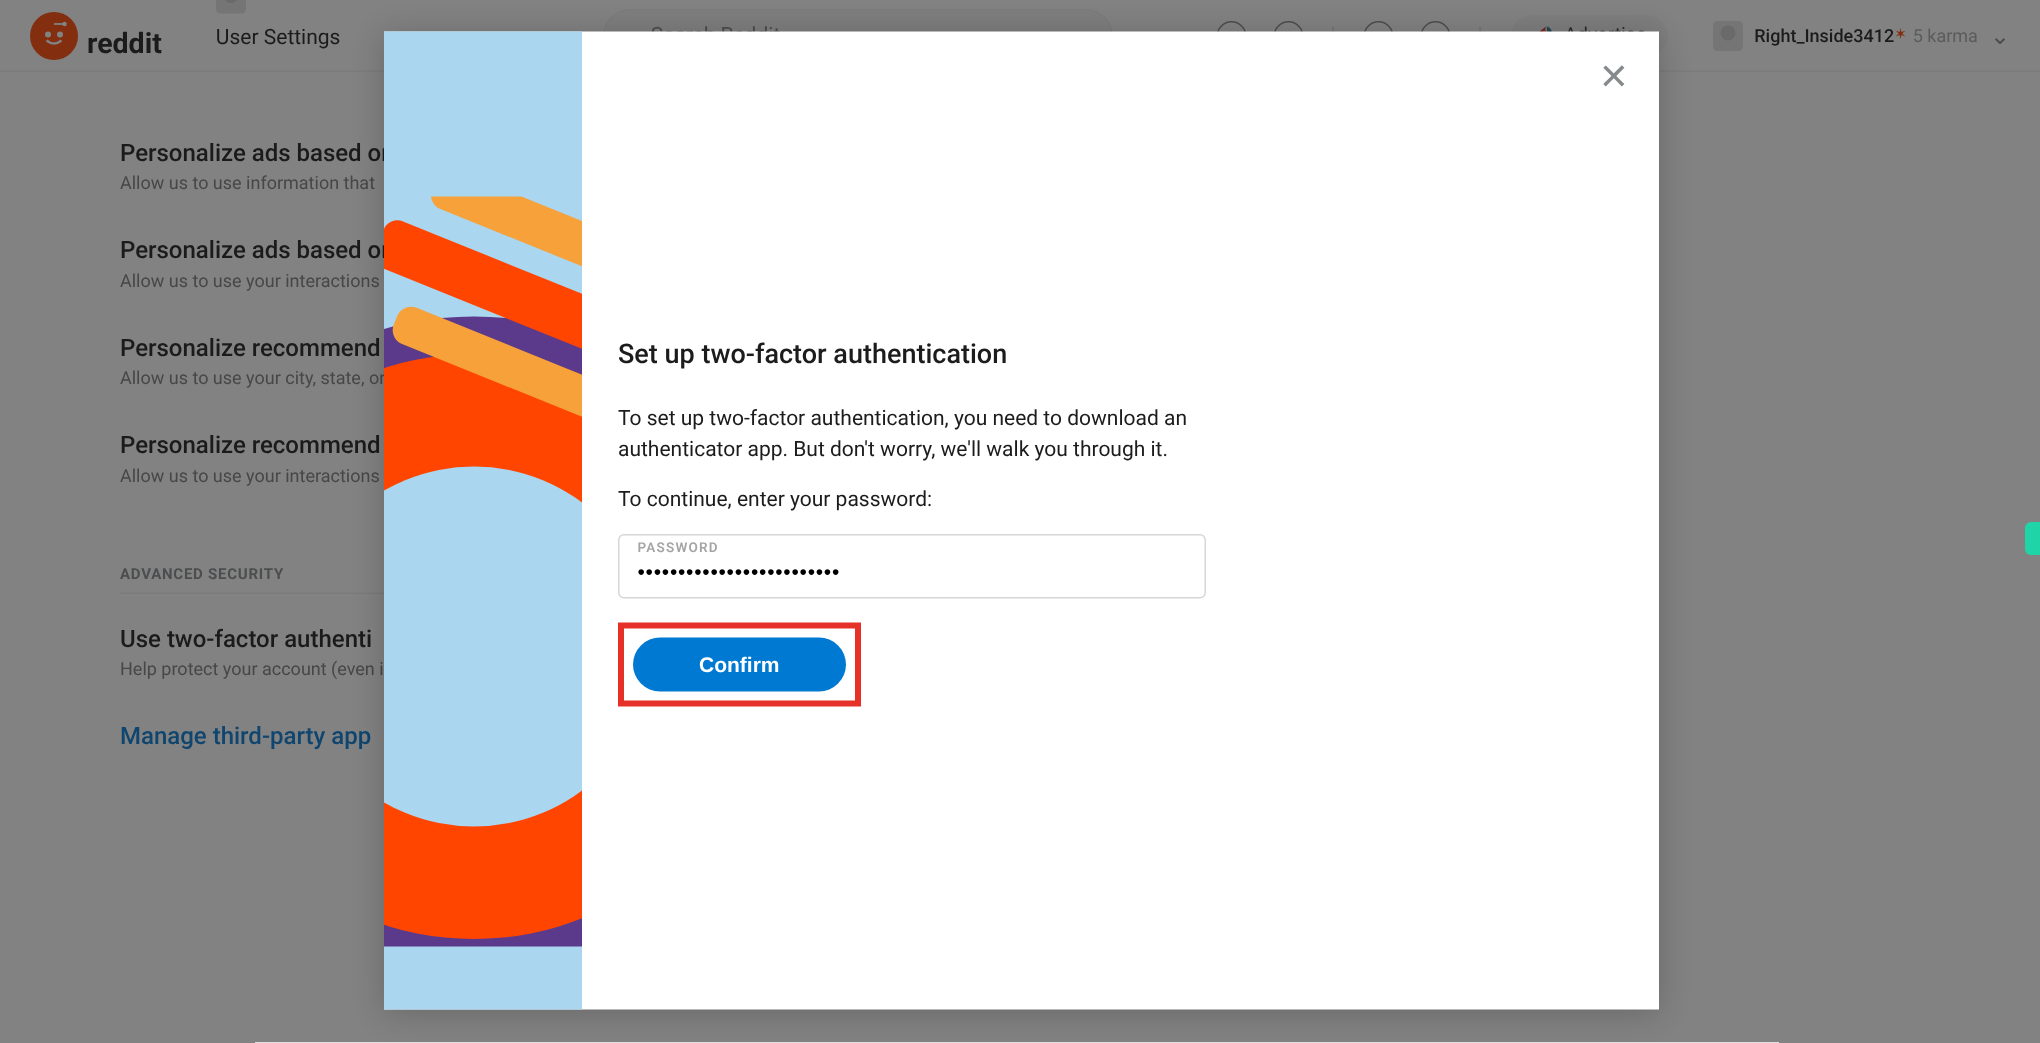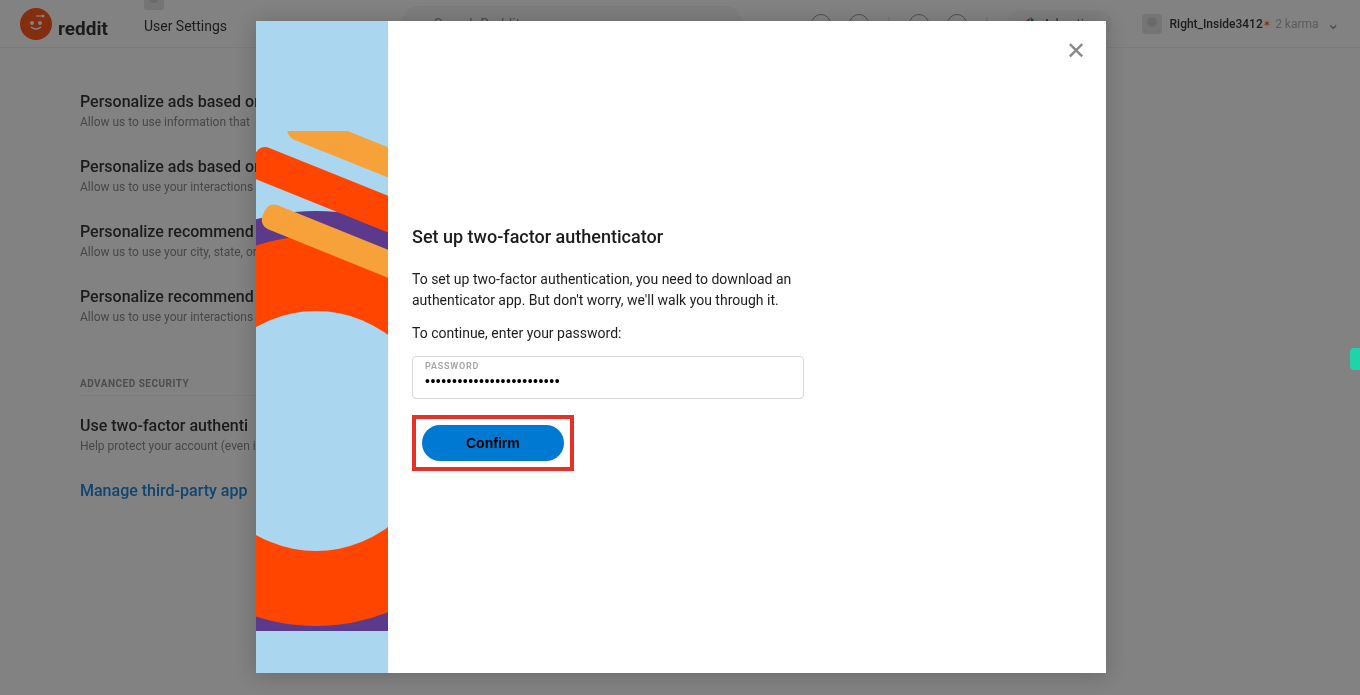--- a/index.html
+++ b/index.html
@@ -79,21 +79,21 @@
 }
 .pw-label { font-size:9px; letter-spacing:0.8px; color:#a5a4a4; font-weight:600;}
 .pw-input {
   border:none; outline:none; width:100%; font-size:14px; padding-top:2px;
   font-family: Verdana, sans-serif; letter-spacing: 0.5px;
 }
 .confirm-wrap{
   border:4px solid #e53127; padding: 6px; display:inline-block; margin-top:16px;
 }
 .confirm-btn{
-  background:#0079d3; color:#000000; font-weight:700; font-size:14px;
+  background:#0079d3; color:#ffffff; font-weight:700; font-size:14px;
   border:none; border-radius:999px; padding: 10px 44px; cursor:pointer;
 }
 .green-tab{
   position:absolute; right:0; top:348px; width:10px; height:22px;
   background:#1fd4a7; border-radius:4px 0 0 4px; z-index:20;
 }
 </style>
 </head>
 <body>
 
@@ -129,21 +129,21 @@
     <div class="advertise-btn">
       <span>📣</span>
       <span>Advertise</span>
     </div>
     <div class="user-chip">
       <span class="avatar-small"></span>
       <div class="user-info">
         <span style="color:#1c1c1c;font-weight:500;">Right_Inside3412</span>
         <span class="user-karma">
             <span class="spark">✶</span>
-            <span>2 karma</span>
+            <span>5 karma</span>
           </span>
       </div>
       <span class="chev">⌄</span>
     </div>
   </div>
 </div>
 
 <div class="settings">
   <div class="setting-item">
     <h3>Personalize ads based on</h3>
@@ -178,21 +178,21 @@
       <circle cx="200" cy="300" r="120" fill="#abd6ef"></circle>
       <rect x="60" y="10" width="300" height="28" rx="10" fill="#f6a13a" transform="rotate(22 200 300)"></rect>
       <rect x="40" y="55" width="340" height="34" rx="10" fill="#ff4500" transform="rotate(22 200 300)"></rect>
       <rect x="70" y="105" width="300" height="26" rx="10" fill="#f6a13a" transform="rotate(22 200 300)"></rect>
     </svg>
   </div>
   <div class="modal-body">
     <button class="close-btn">
       <span>✕</span>
     </button>
-    <h2>Set up two-factor authenticator</h2>
+    <h2>Set up two-factor authentication</h2>
     <p>To set up two-factor authentication, you need to download an authenticator app. But don't worry, we'll walk you through it.</p>
     <p>To continue, enter your password:</p>
     <div class="pw-wrap">
       <div class="pw-label">PASSWORD</div>
       <input class="pw-input" type="text" value="•••••••••••••••••••••••••" style="">
     </div>
     <div class="confirm-wrap">
       <button class="confirm-btn">Confirm</button>
     </div>
   </div>

